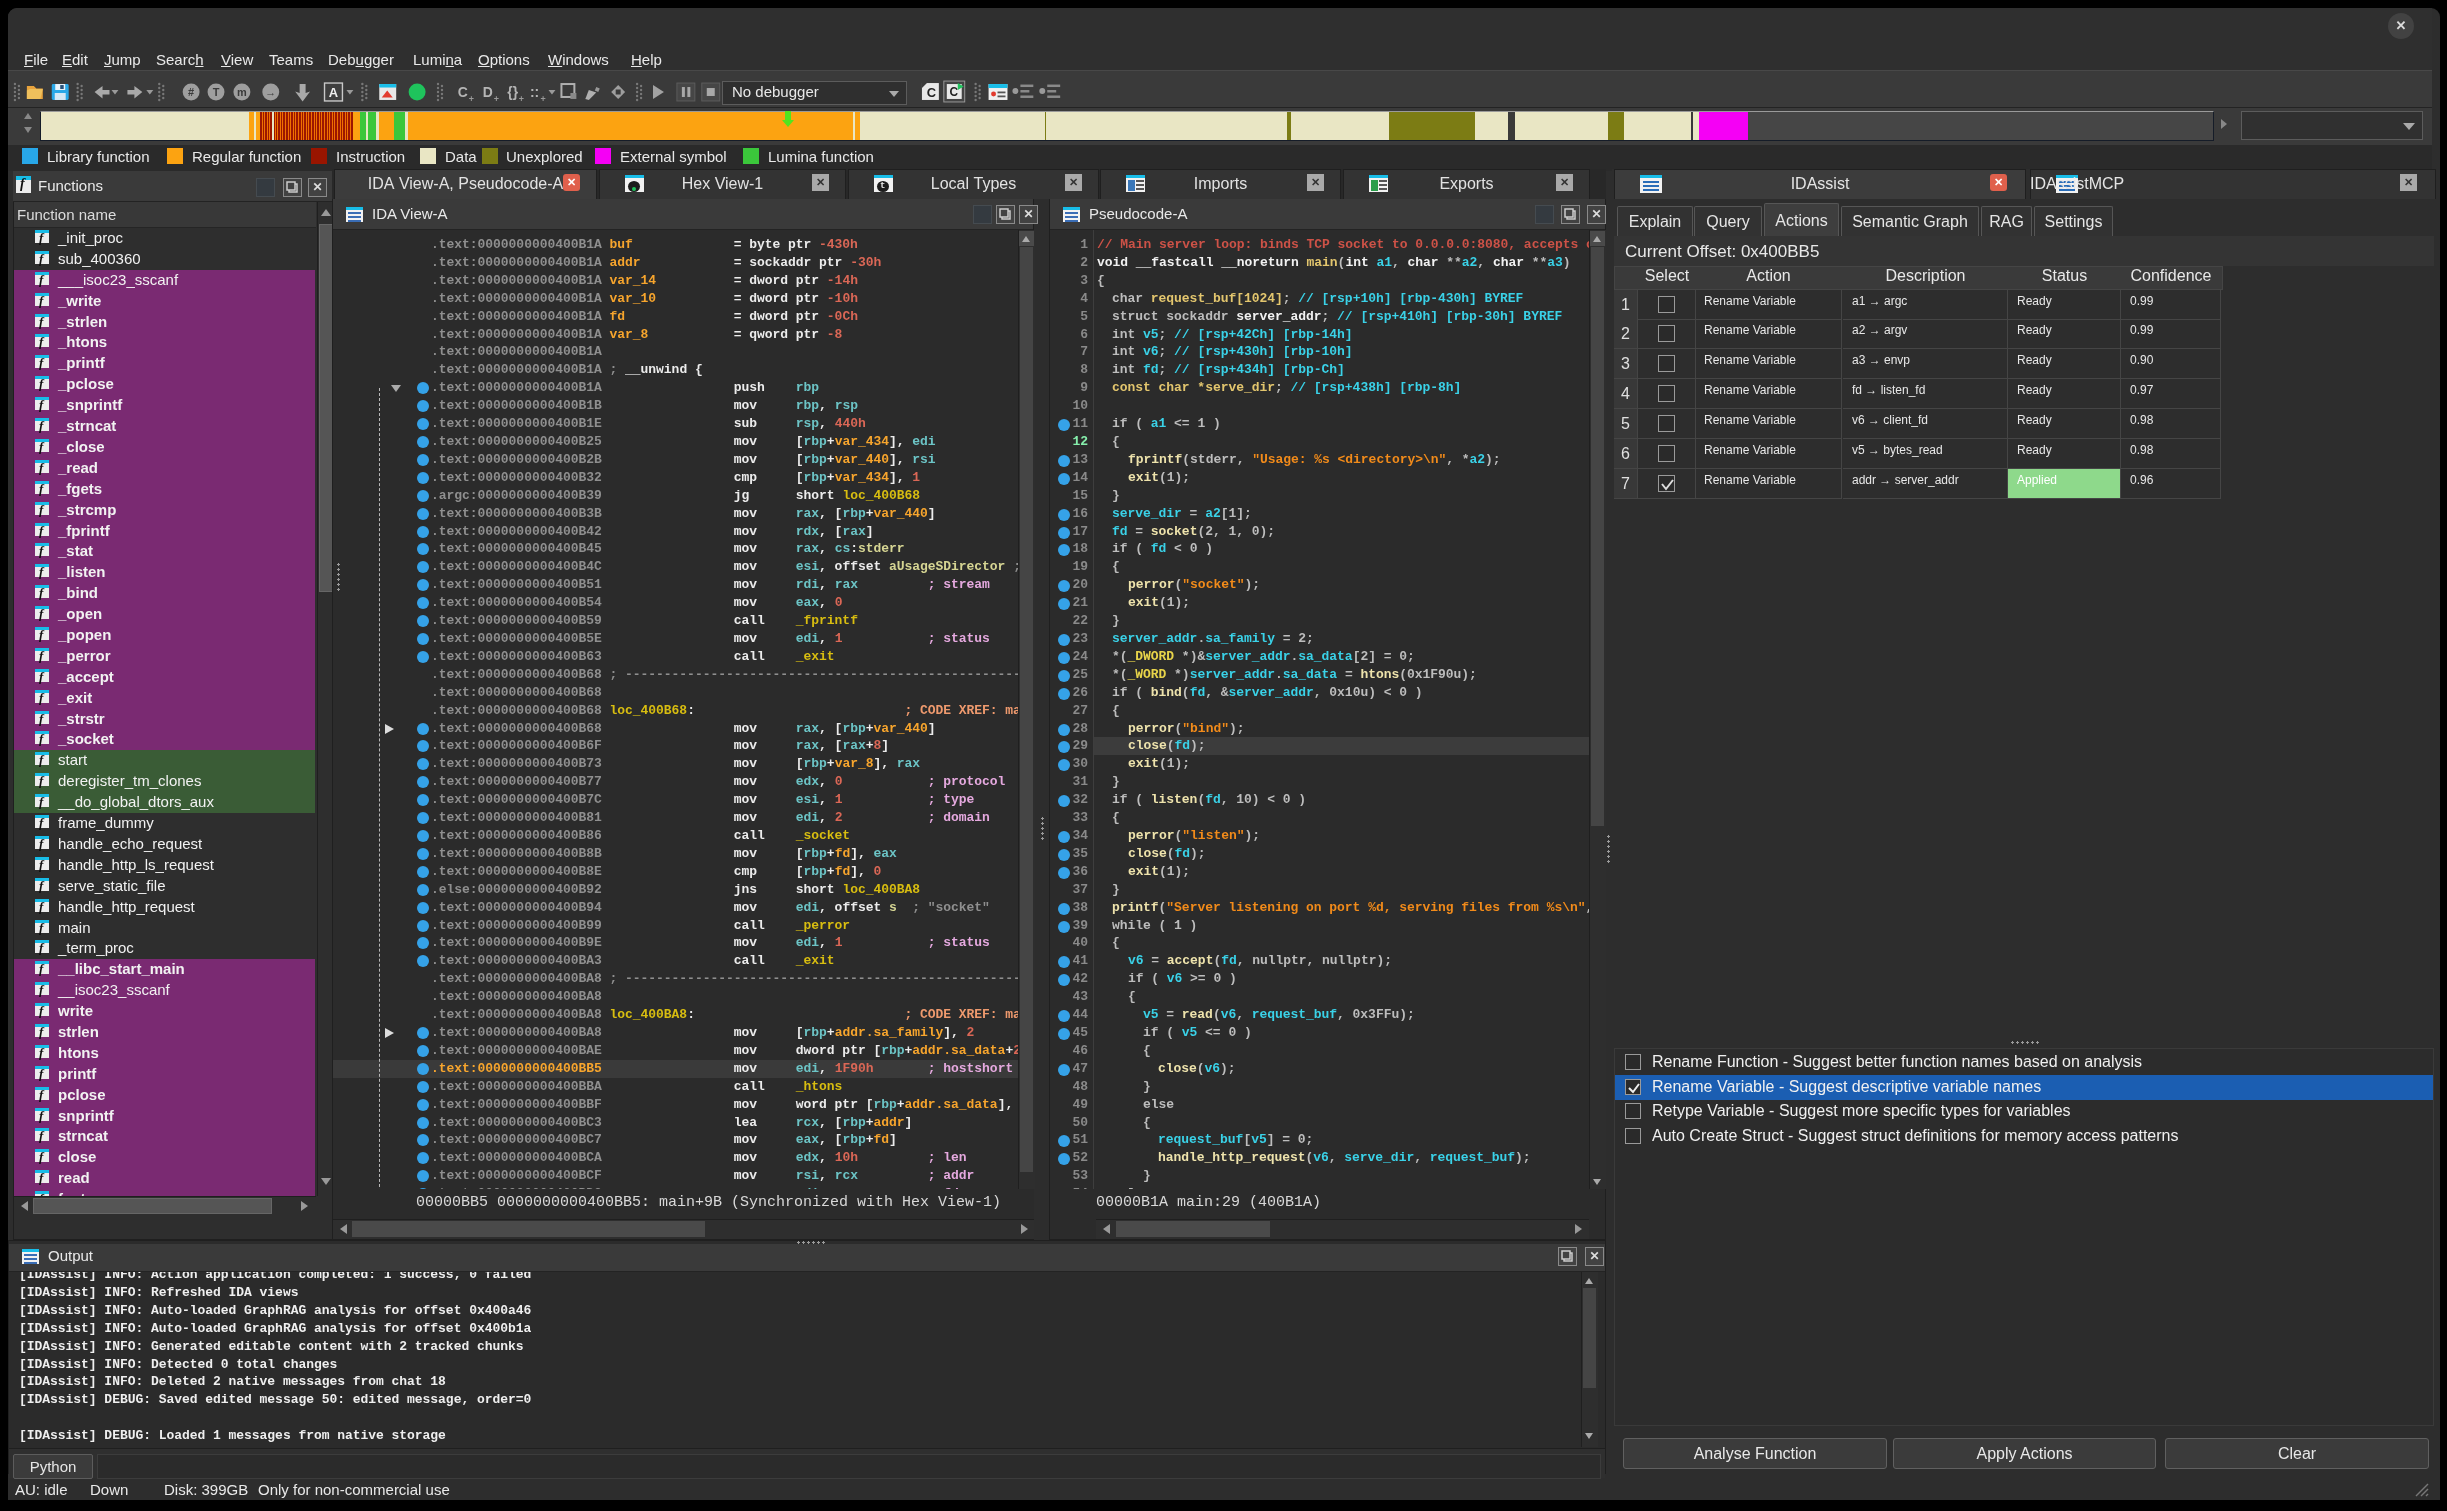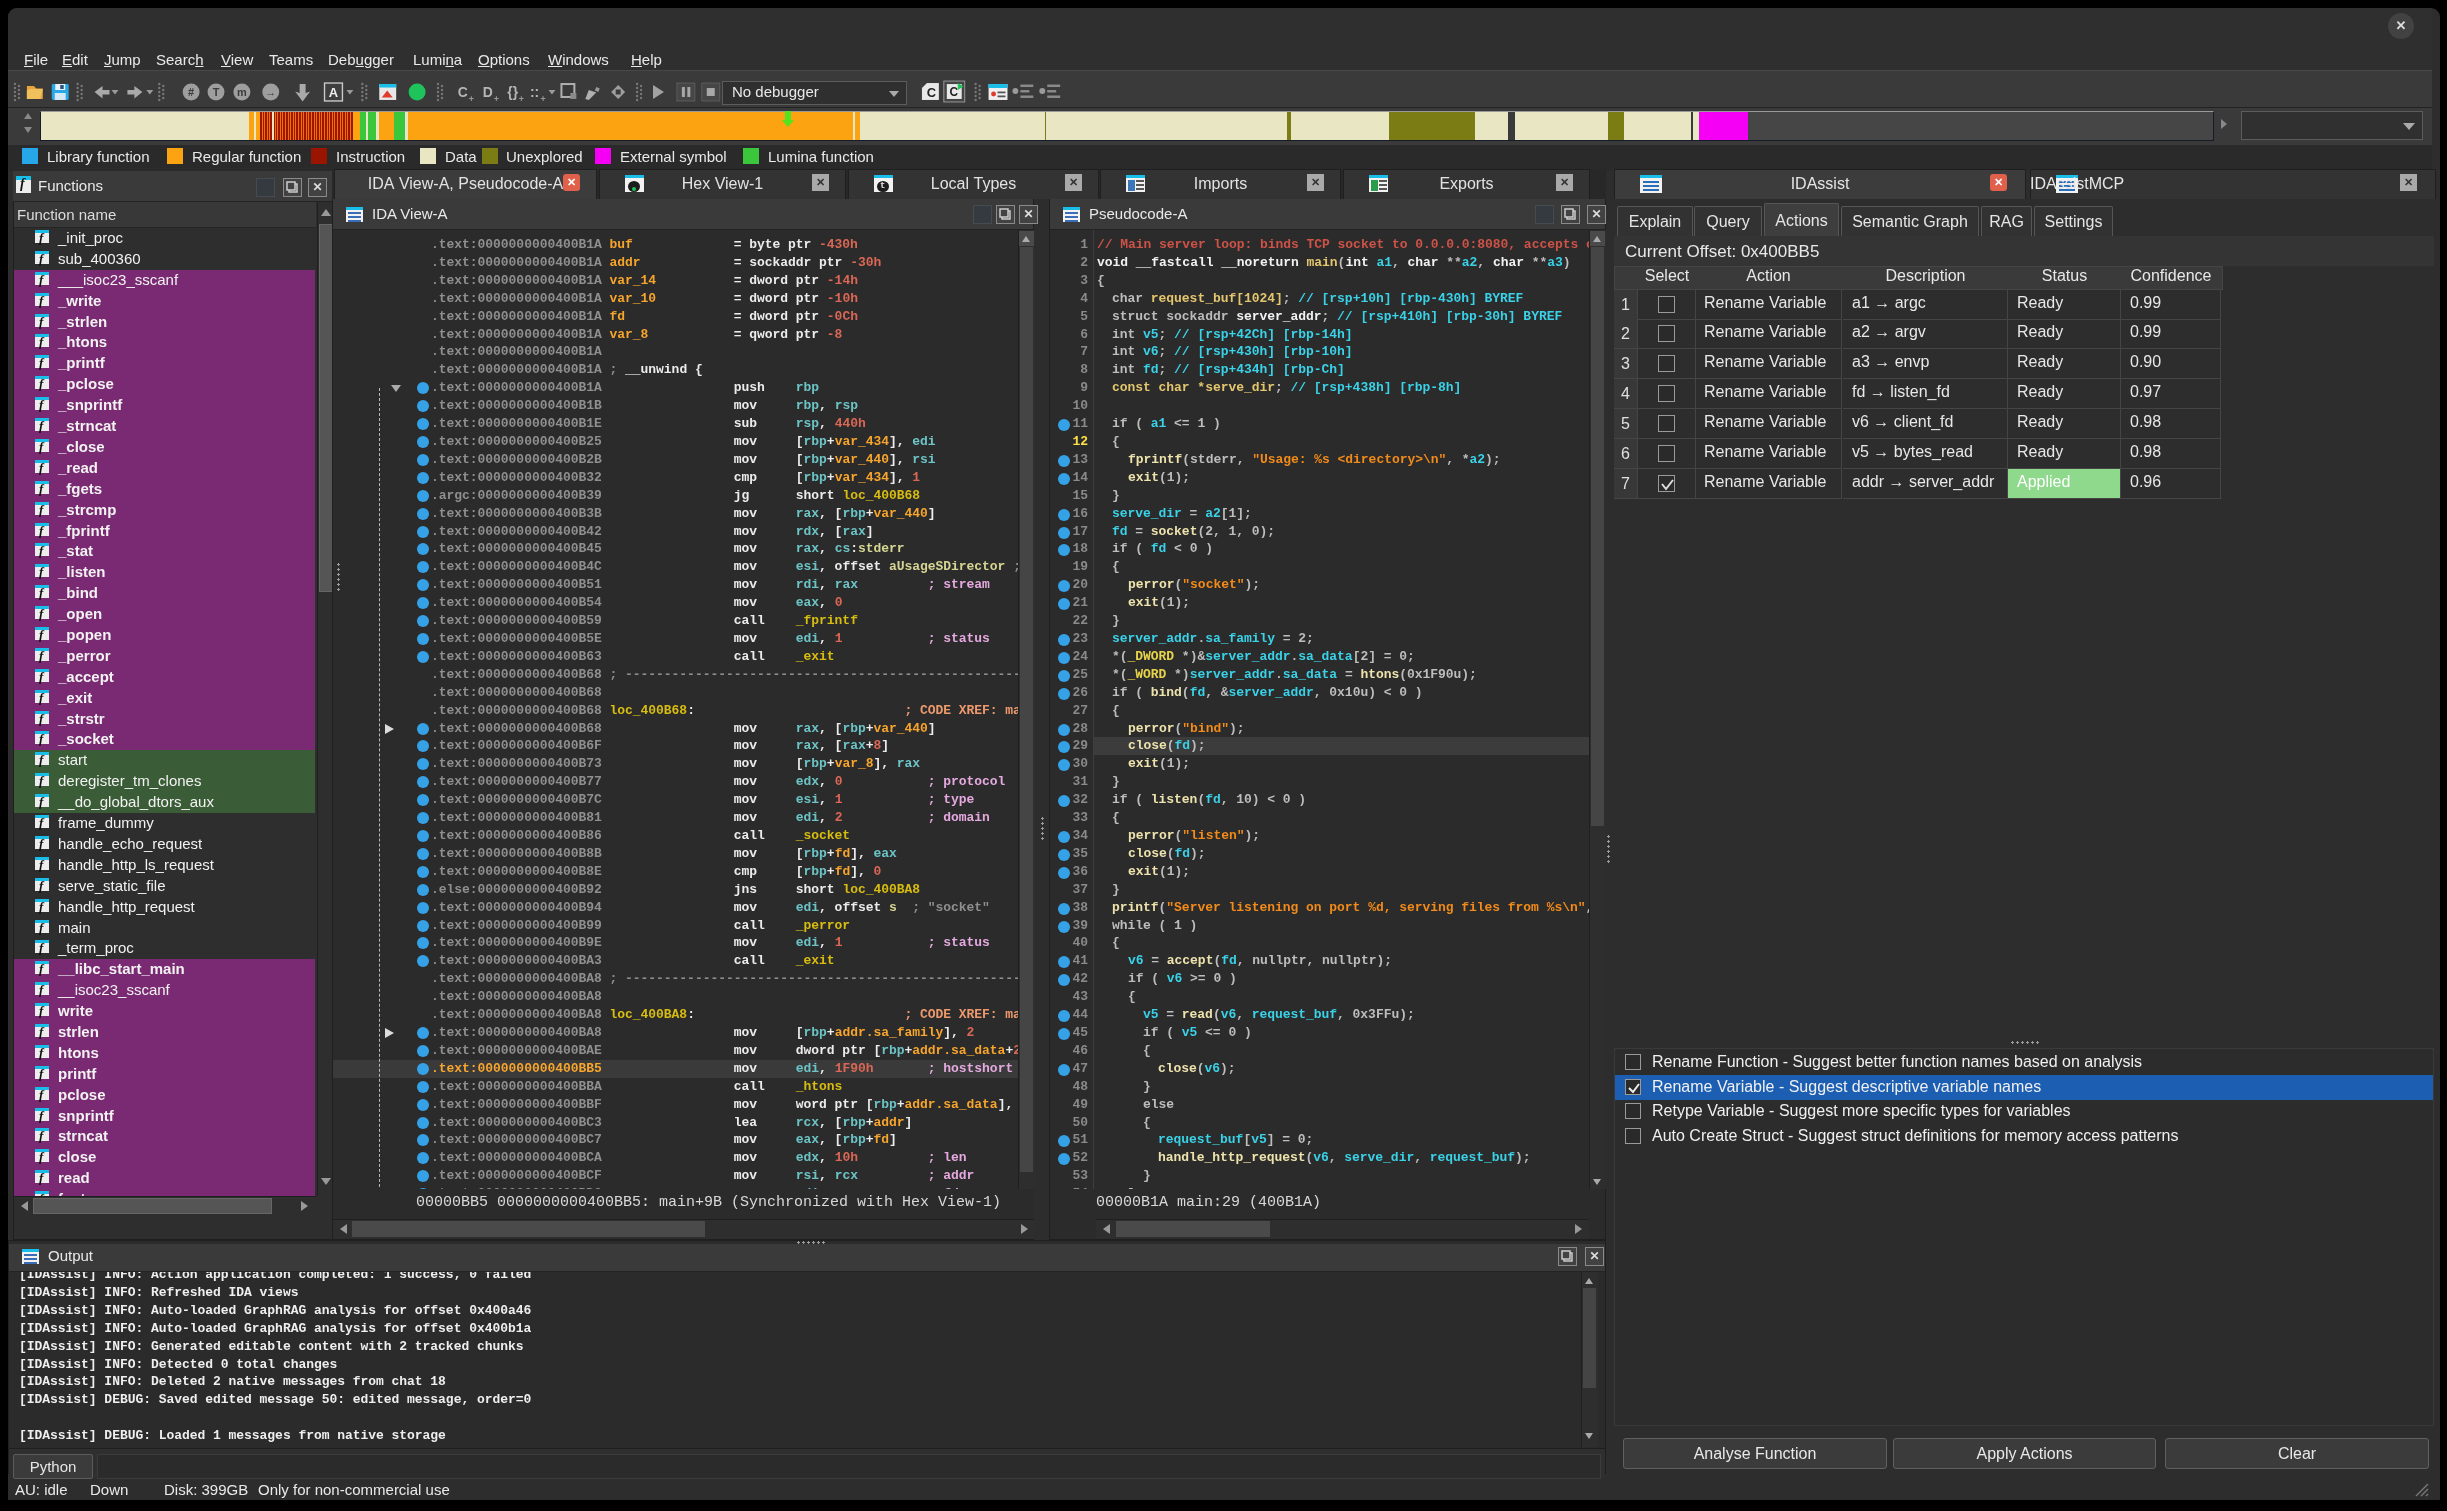--- a/index.html
+++ b/index.html
@@ -21,21 +21,21 @@
 .fico:after{content:"f";position:absolute;left:4px;top:-3px;font:italic bold 13px "Liberation Serif",serif;color:#111}
 .lrow{position:absolute;left:15px;width:296px;height:21px}
 .lrow .nm{position:absolute;left:42px;top:1px;font-size:15px;color:#f2f2f2}
 .dot{position:absolute;width:12px;height:12px;border-radius:50%;background:#35a2e8}
 .tab{position:absolute;top:169px;height:30px;background:#333333;border:1px solid #1f1f1f;border-bottom:none}
 .tabx{position:absolute;top:5px;width:17px;height:17px;background:#a9a9a9;color:#333;font:bold 11px "Liberation Sans",sans-serif;text-align:center;line-height:17px}
 .tabxr{position:absolute;top:5px;width:17px;height:17px;background:#e0604c;border-radius:3px;color:#fff;font:bold 11px "Liberation Sans",sans-serif;text-align:center;line-height:17px}
 .wico{position:absolute;width:17px;height:15px;background:#f2f2f2;border-top:3px solid #18bde8}
 .wico:after{content:"";position:absolute;left:2px;top:2px;width:13px;height:2px;background:#3a6db5;box-shadow:0 4px 0 #3a6db5,0 8px 0 #3a6db5}
 .stab{position:absolute;height:30px;background:#323232;border:1px solid #565656;border-bottom:none;border-radius:2px 2px 0 0;font-size:16px;color:#e5e5e5;text-align:center}
-.cell{position:absolute;border-right:1px solid #454545;border-bottom:1px solid #454545;font-size:16px;color:#e8e8e8;padding:4px 16px 0 9px;height:30px;overflow:hidden}
+.cell{position:absolute;border-right:1px solid #454545;border-bottom:1px solid #454545;font-size:12px;color:#e8e8e8;padding:4px 16px 0 9px;height:30px;overflow:hidden}
 .cb{position:absolute;width:17px;height:17px;border:1px solid #9a9a9a;background:#2a2a2a}
 .btn{position:absolute;height:31px;background:#3b3b3b;border:1px solid #606060;border-radius:3px;font-size:16px;color:#e8e8e8;text-align:center;line-height:29px}
 .log{position:absolute;left:19px;font-family:"Liberation Mono",monospace;font-weight:bold;font-size:13px;color:#efefef;white-space:pre;letter-spacing:-0.04px}
 .sbv{position:absolute;background:#2e2e2e;border-left:1px solid #1f1f1f}
 .sbh{position:absolute;background:#2e2e2e;border-top:1px solid #1f1f1f}
 .arr{position:absolute;width:0;height:0}
 .thumb{position:absolute;background:#555;border:1px solid #666}
 </style></head><body>
 <div id="win">
     <div id="c">
@@ -651,21 +651,21 @@
 <div class="mono abs" style="left:0;top:113px;width:38px;text-align:right;color:#8a8a8a;line-height:18px">7</div>
 <div class="mono abs" style="left:62px;top:113px;line-height:18px"><i class="pk">int&nbsp;</i><i class="pc">v6</i><i class="pk">;&nbsp;</i><i class="py">//&nbsp;[rsp+430h]&nbsp;[rbp-10h]</i></div>
 <div class="mono abs" style="left:0;top:131px;width:38px;text-align:right;color:#8a8a8a;line-height:18px">8</div>
 <div class="mono abs" style="left:62px;top:131px;line-height:18px"><i class="pk">int&nbsp;</i><i class="pc">fd</i><i class="pk">;&nbsp;</i><i class="py">//&nbsp;[rsp+434h]&nbsp;[rbp-Ch]</i></div>
 <div class="mono abs" style="left:0;top:149px;width:38px;text-align:right;color:#8a8a8a;line-height:18px">9</div>
 <div class="mono abs" style="left:62px;top:149px;line-height:18px"><i class="pg">const&nbsp;char&nbsp;*serve_dir</i><i class="pk">;&nbsp;</i><i class="py">//&nbsp;[rsp+438h]&nbsp;[rbp-8h]</i></div>
 <div class="mono abs" style="left:0;top:167px;width:38px;text-align:right;color:#8a8a8a;line-height:18px">10</div>
 <div class="mono abs" style="left:0;top:185px;width:38px;text-align:right;color:#8a8a8a;line-height:18px">11</div>
 <div class="mono abs" style="left:62px;top:185px;line-height:18px"><i class="pk">if&nbsp;(&nbsp;</i><i class="pc">a1</i><i class="pk">&nbsp;&lt;=&nbsp;1&nbsp;)</i></div>
 <div class="dot" style="left:8px;top:189px"></div>
-<div class="mono abs" style="left:0;top:203px;width:38px;text-align:right;color:#fde047;line-height:18px">12</div>
+<div class="mono abs" style="left:0;top:203px;width:38px;text-align:right;color:#86efac;line-height:18px">12</div>
 <div class="mono abs" style="left:62px;top:203px;line-height:18px"><i class="pk">{</i></div>
 <div class="mono abs" style="left:0;top:221px;width:38px;text-align:right;color:#8a8a8a;line-height:18px">13</div>
 <div class="mono abs" style="left:78px;top:221px;line-height:18px"><i class="pf">fprintf</i><i class="pk">(stderr,&nbsp;</i><i class="ps">"Usage:&nbsp;%s&nbsp;&lt;directory&gt;\n"</i><i class="pk">,&nbsp;*</i><i class="pc">a2</i><i class="pk">);</i></div>
 <div class="dot" style="left:8px;top:225px"></div>
 <div class="mono abs" style="left:0;top:239px;width:38px;text-align:right;color:#8a8a8a;line-height:18px">14</div>
 <div class="mono abs" style="left:78px;top:239px;line-height:18px"><i class="pf">exit</i><i class="pk">(1);</i></div>
 <div class="dot" style="left:8px;top:243px"></div>
 <div class="mono abs" style="left:0;top:257px;width:38px;text-align:right;color:#8a8a8a;line-height:18px">15</div>
 <div class="mono abs" style="left:62px;top:257px;line-height:18px"><i class="pk">}</i></div>
 <div class="mono abs" style="left:0;top:275px;width:38px;text-align:right;color:#8a8a8a;line-height:18px">16</div>

